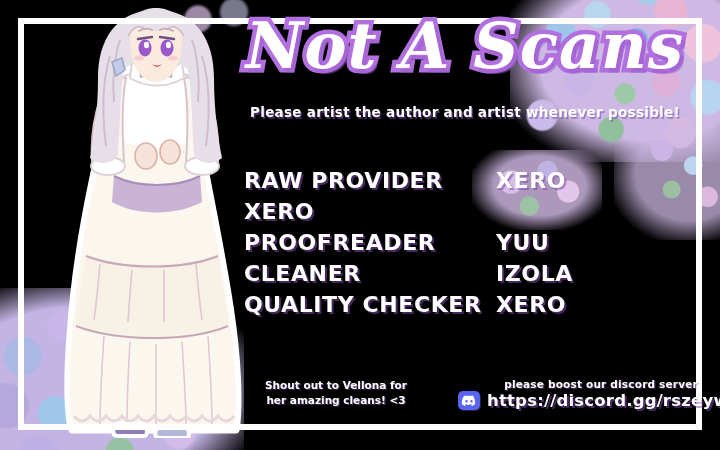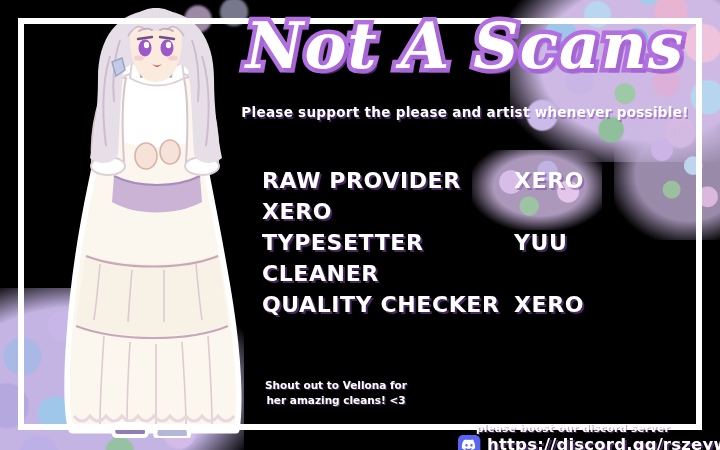--- a/index.html
+++ b/index.html
@@ -113,21 +113,21 @@
     position:absolute;left:230px;top:104px;width:470px;
     text-align:center;color:#ffffff;
     font-family:"DejaVu Sans", sans-serif;
     font-weight:bold;font-size:13.5px;letter-spacing:.3px;
     text-shadow:1.5px 1.5px 0 rgba(130,75,175,.55);
     white-space:nowrap;
   }
 
   
   .credits{
-    position:absolute;left:262px;top:168px;width:400px;
+    position:absolute;left:244px;top:168px;width:400px;
   }
   .credit-row{
     display:flex;align-items:baseline;
     height:31px;
   }
   .role,.person{
     color:#ffffff;
     font-family:"DejaVu Sans", sans-serif;
     font-weight:bold;
     font-size:22px;
@@ -143,26 +143,25 @@
     position:absolute;left:246px;top:378px;width:180px;
     text-align:center;color:#ffffff;
     font-family:"DejaVu Sans", sans-serif;
     font-weight:bold;font-size:10.5px;line-height:15px;
     text-shadow:1.2px 1.2px 0 rgba(130,75,175,.5);
   }
   .discord-block{
     position:absolute;left:458px;top:378px;width:240px;
   }
   .discord-caption{
-    color:#ffffff;text-align:left;
+    color:#ffffff;text-align:right;
     font-family:"DejaVu Sans", sans-serif;
     font-weight:bold;font-size:10.5px;letter-spacing:.2px;
     text-shadow:1.2px 1.2px 0 rgba(130,75,175,.5);
     margin-left:18px;
-    margin-top:44px;
   }
   .discord-row{display:flex;align-items:center;gap:7px;margin-top:1px;}
   .discord-icon{
     width:22px;height:19px;border-radius:5px;
     background:#5865f2;flex:0 0 auto;position:relative;
     box-shadow:1px 1px 0 rgba(120,70,165,.4);
   }
   .discord-icon svg{position:absolute;left:3px;top:4px;}
   .discord-url{
     color:#ffffff;
@@ -294,40 +293,41 @@
 
   <div class="frame"></div>
 
   <div class="title-wrap">
     <div class="title title-stack">
       <div class="title-back">Not A Scans</div>
       <div class="title-front">Not A Scans</div>
     </div>
   </div>
 
-  <div class="subtitle">Please support the please and artist whenever possible!</div>
+  <div class="subtitle">Please artist the author and artist whenever possible!</div>
 
   <div class="credits">
 
     <div class="credit-row">
       <div class="role">RAW PROVIDER</div>
       <div class="person">XERO</div>
     </div>
 
     <div class="credit-row">
       <div class="person">XERO</div>
     </div>
 
     <div class="credit-row">
-      <div class="role">TYPESETTER</div>
+      <div class="role">PROOFREADER</div>
       <div class="person">YUU</div>
     </div>
 
     <div class="credit-row">
       <div class="role">CLEANER</div>
+      <div class="person">IZOLA</div>
     </div>
 
 
     <div class="credit-row">
       <div class="role">QUALITY CHECKER</div>
       <div class="person">XERO</div>
     </div>
 
   </div>
 

